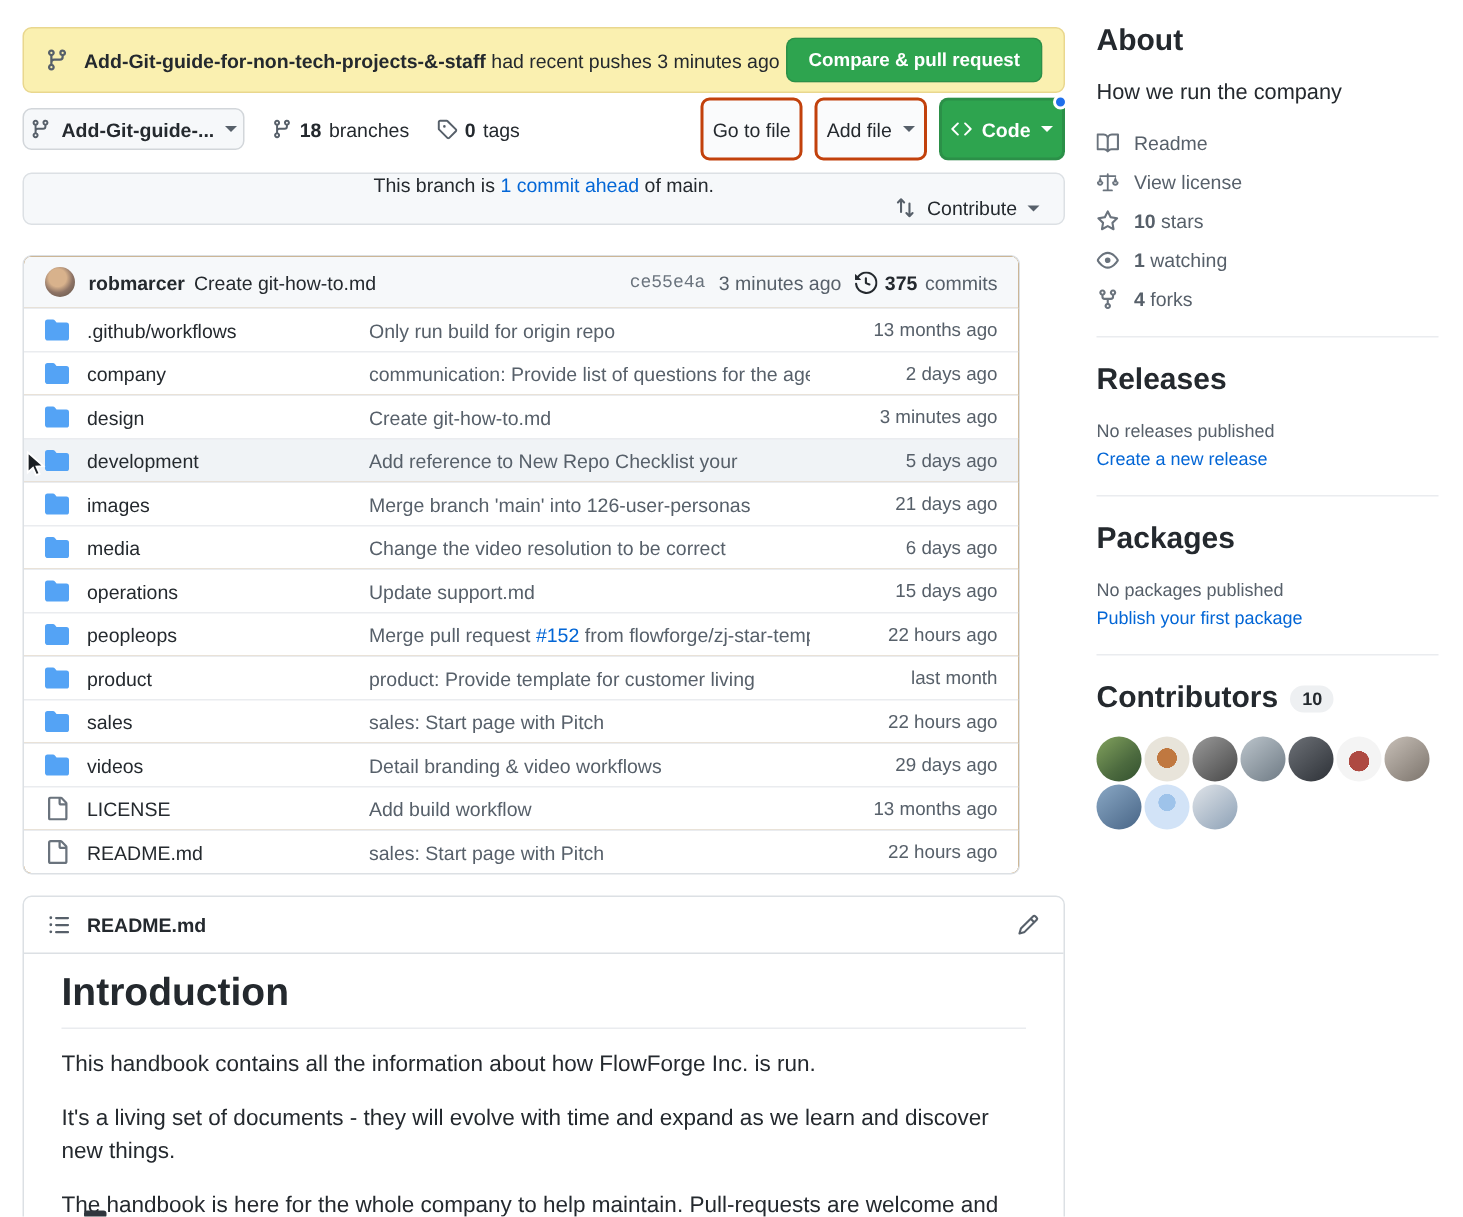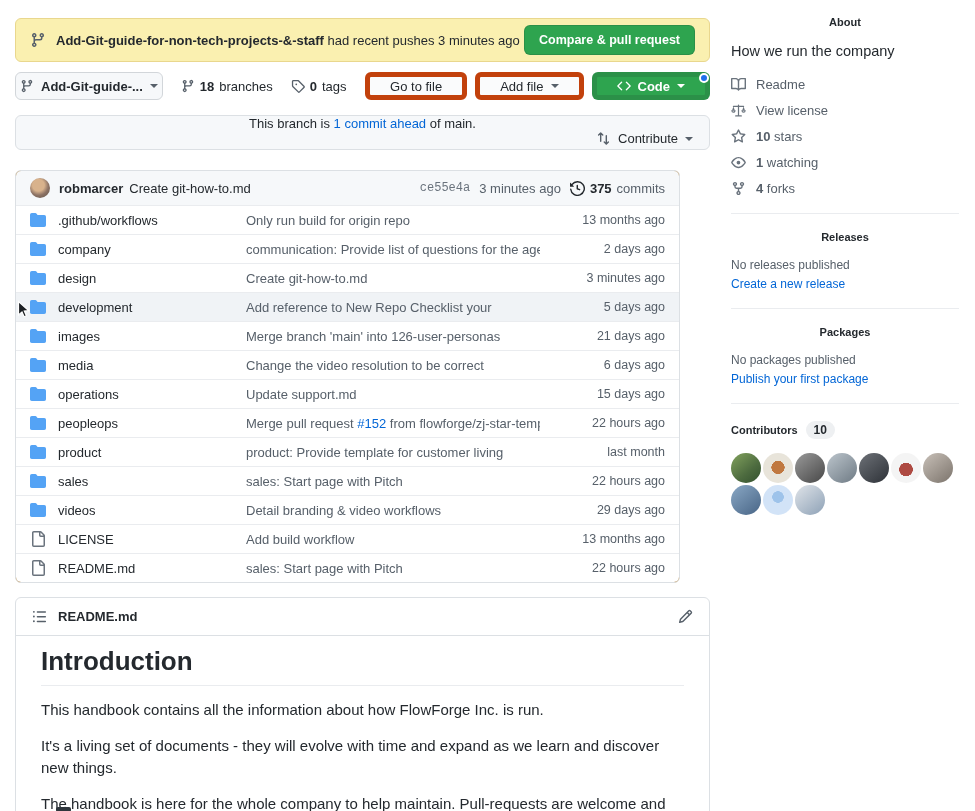--- a/index.html
+++ b/index.html
@@ -34,22 +34,22 @@
     display:flex; align-items:center; gap:7px; height:28px; padding:0 4px;
     background:#f6f8fa; border:1px solid #d2d6da; border-radius:6px;
     font-size:13px; font-weight:600; color:#24292e; cursor:pointer; font-family:inherit;
   }
   .branch-btn svg, .stat svg { color:#57606a; }
   .caret { width:0; height:0; border-left:4px solid transparent; border-right:4px solid transparent; border-top:4px solid #57606a; }
   .caret.white { border-top-color:#fff; }
   .stat { display:flex; align-items:center; gap:5px; margin-left:18px; font-size:13px; color:#24292e; cursor:pointer; }
   .toolbar-right { margin-left:auto; display:flex; gap:8px; }
   .btn {
-    display:flex; align-items:center; gap:7px; height:28px; padding:0 20px;
-    background:#fafbfc; border:5px solid #c2410c; border-radius:6px;
+    display:flex; align-items:center; gap:7px; height:42px; padding:0 6px;
+    background:#fafbfc; border:2px solid #c2410c; border-radius:6px;
     font-size:13px; color:#24292e; cursor:pointer; font-family:inherit;
   }
   .btn-code { background:#2ea44f; border-color:rgba(27,31,35,.15); color:#fff; font-weight:600; position:relative; }
   .code-dot { position:absolute; top:-4px; right:-4px; width:10px; height:10px; border-radius:50%;
     background:#1f6feb; border:2px solid #fff; }
 
   
   .branchbar {
     position:absolute; left:15px; top:115px; width:695px; height:35px;
     background:#f6f8fa; border:1px solid #dce0e4; border-radius:6px;
@@ -93,21 +93,21 @@
   .readme-header { height:38px; display:flex; align-items:center; padding:0 16px; border-bottom:1px solid #dce0e4; }
   .readme-header .rh-icon { color:#57606a; margin-right:11px; }
   .readme-title { font-size:13px; font-weight:600; }
   .pencil { margin-left:auto; color:#57606a; cursor:pointer; }
   .readme-body { padding:6px 25px 0; }
   .md-h1 { font-size:26px; font-weight:700; margin:4px 0 0; padding-bottom:8px; border-bottom:1px solid #eaecef; }
   .md-p { font-size:15px; line-height:1.5; margin:13px 0; color:#24292e; }
 
   
   .sidebar { position:absolute; left:731px; top:8px; width:228px; }
-  .sb-title { font-size:11px; font-weight:700; margin:8px 0 15px;text-align:center; }
+  .sb-title { font-size:20px; font-weight:700; margin:8px 0 15px; }
   .sb-desc { font-size:14.5px; margin-bottom:18px; color:#24292e; }
   .about-item { display:flex; align-items:center; gap:10px; margin-bottom:11px; font-size:13px; color:#57606a; cursor:pointer; }
   .about-item svg { color:#6a737d; flex:none; }
   .about-item b { color:#57606a; }
   .sb-divider { border:none; border-top:1px solid #eaecef; margin:17px 0; }
   .sb-muted { font-size:12px; color:#57606a; margin:3px 0; }
   .sb-link { font-size:12px; display:inline-block; margin-top:2px; }
   .contrib-head { display:flex; align-items:center; gap:8px; margin:8px 0 14px; }
   .contrib-head .sb-title { margin:0; }
   .pill { background:#eef0f2; border-radius:10px; padding:2px 8px; font-size:12px; font-weight:600; color:#24292e; }

